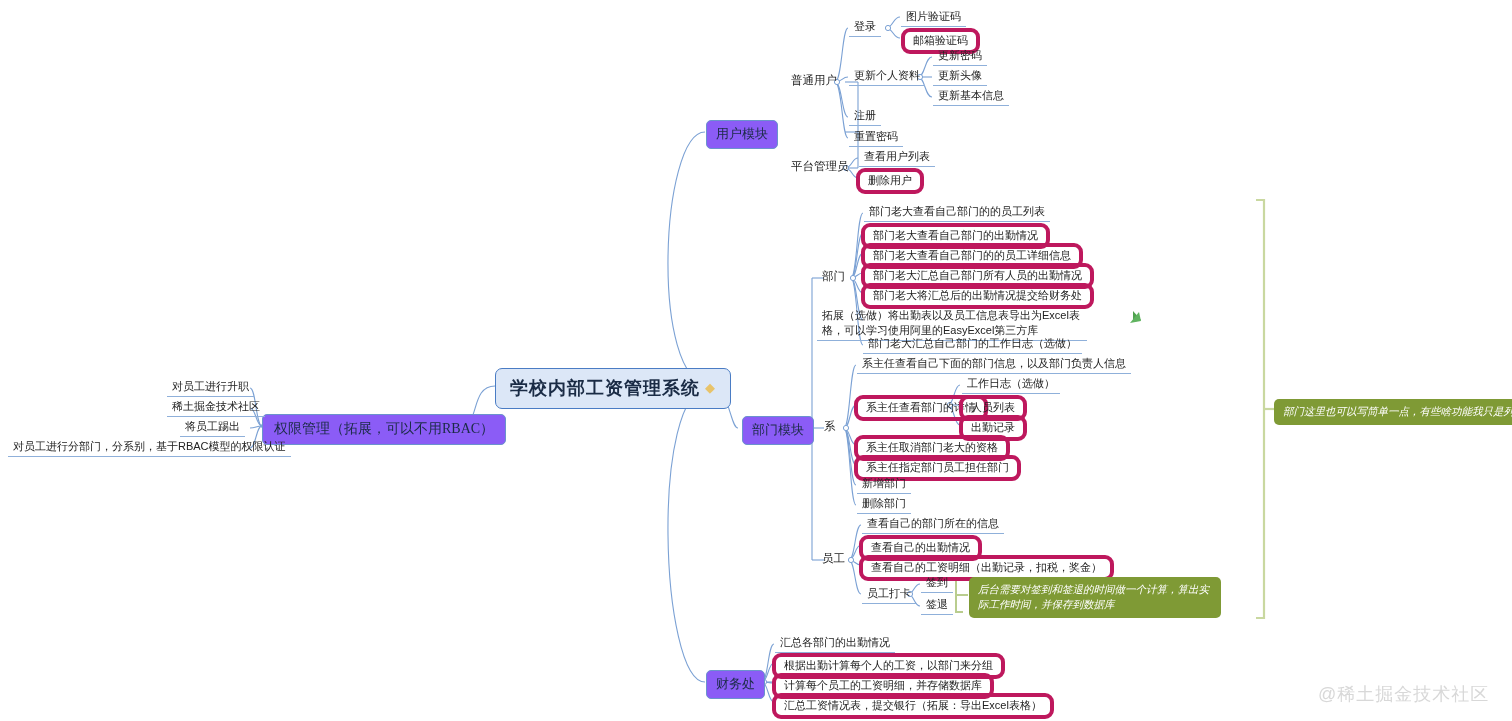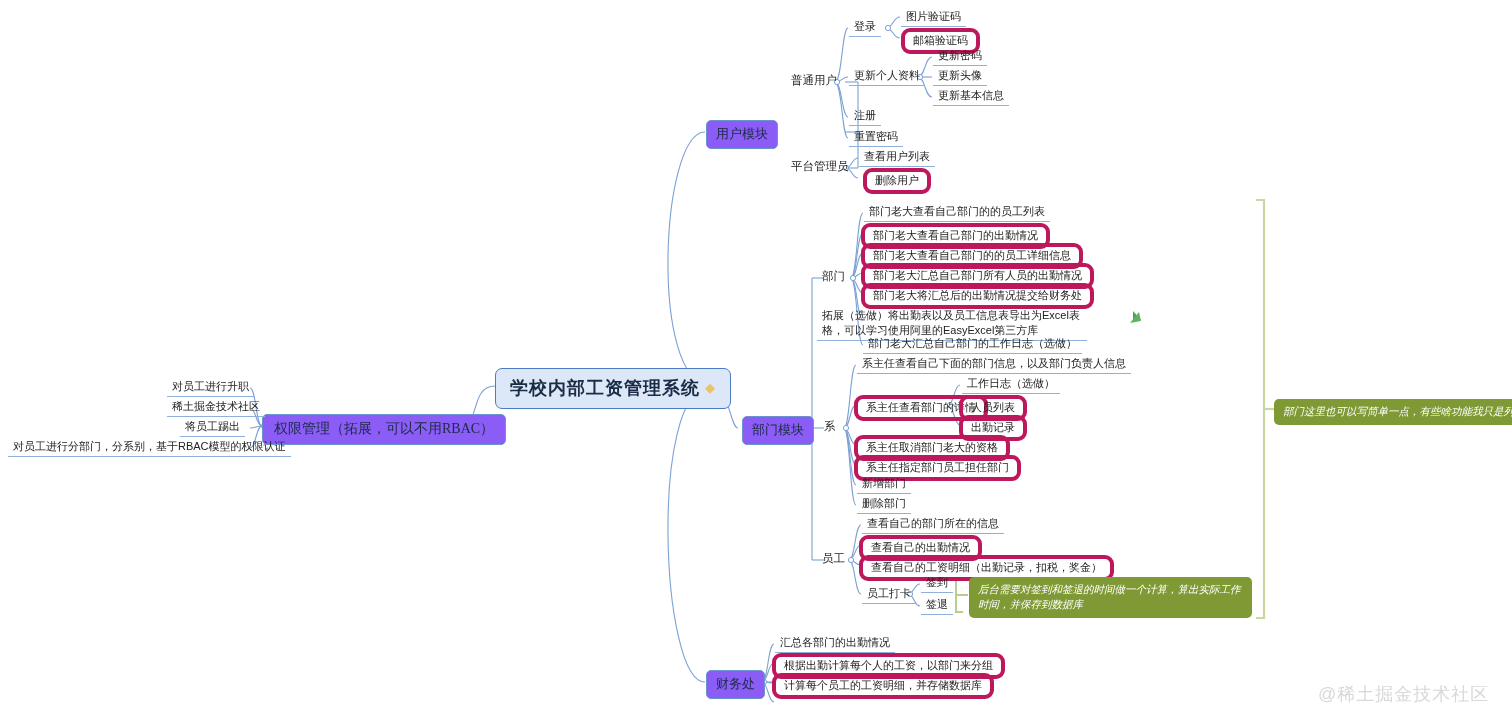--- a/index.html
+++ b/index.html
@@ -202,21 +202,21 @@
   <div class="node leaf" style="left:933px;top:67px;">
     <span>更新头像</span>
   </div>
   <div class="node leaf" style="left:933px;top:87px;">
     <span>更新基本信息</span>
   </div>
 
   <div class="node leaf" style="left:859px;top:148px;">
     <span>查看用户列表</span>
   </div>
-  <div class="node leaf pill" style="left:856px;top:168px;margin-left:7px;">
+  <div class="node leaf pill" style="left:856px;top:168px;">
     <span>删除用户</span>
   </div>
 
   <div class="node lvl1" style="left:742px;top:416px;">
     <span>部门模块</span>
   </div>
 
   <div class="node lvl2" style="left:818px;top:268px;">
     <span>部门</span>
   </div>
@@ -302,38 +302,41 @@
   </div>
   <div class="node leaf" style="left:775px;top:634px;">
     <span>汇总各部门的出勤情况</span>
   </div>
   <div class="node leaf pill" style="left:772px;top:653px;">
     <span>根据出勤计算每个人的工资，以部门来分组</span>
   </div>
   <div class="node leaf pill" style="left:772px;top:673px;">
     <span>计算每个员工的工资明细，并存储数据库</span>
   </div>
+  <div class="node leaf pill" style="left:772px;top:693px;">
+    <span>汇总工资情况表，提交银行（拓展：导出Excel表格）</span>
+  </div>
 
   <div class="node lvl1 wide" style="left:262px;top:414px;font-family:Liberation Serif, serif;">
     <span>权限管理（拓展，可以不用RBAC）</span>
   </div>
   <div class="node leaf" style="left:167px;top:378px;">
     <span>对员工进行升职</span>
   </div>
   <div class="node leaf" style="left:167px;top:398px;">
     <span>稀土掘金技术社区</span>
   </div>
   <div class="node leaf" style="left:180px;top:418px;">
     <span>将员工踢出</span>
   </div>
   <div class="node leaf" style="left:8px;top:438px;">
     <span>对员工进行分部门，分系别，基于RBAC模型的权限认证</span>
   </div>
 
-  <div class="node note" style="left:969px;top:577px;width:283px;">
+  <div class="node note" style="left:969px;top:577px;width:252px;">
     <span>后台需要对签到和签退的时间做一个计算，算出实际工作时间，并保存到数据库</span>
   </div>
   <div class="node note one" style="left:1274px;top:399px;">
     <span>部门这里也可以写简单一点，有些啥功能我只是列出来</span>
   </div>
 
   <div class="watermark" style="left:1318px;top:682px;">
     <span>@稀土掘金技术社区</span>
   </div>
 

